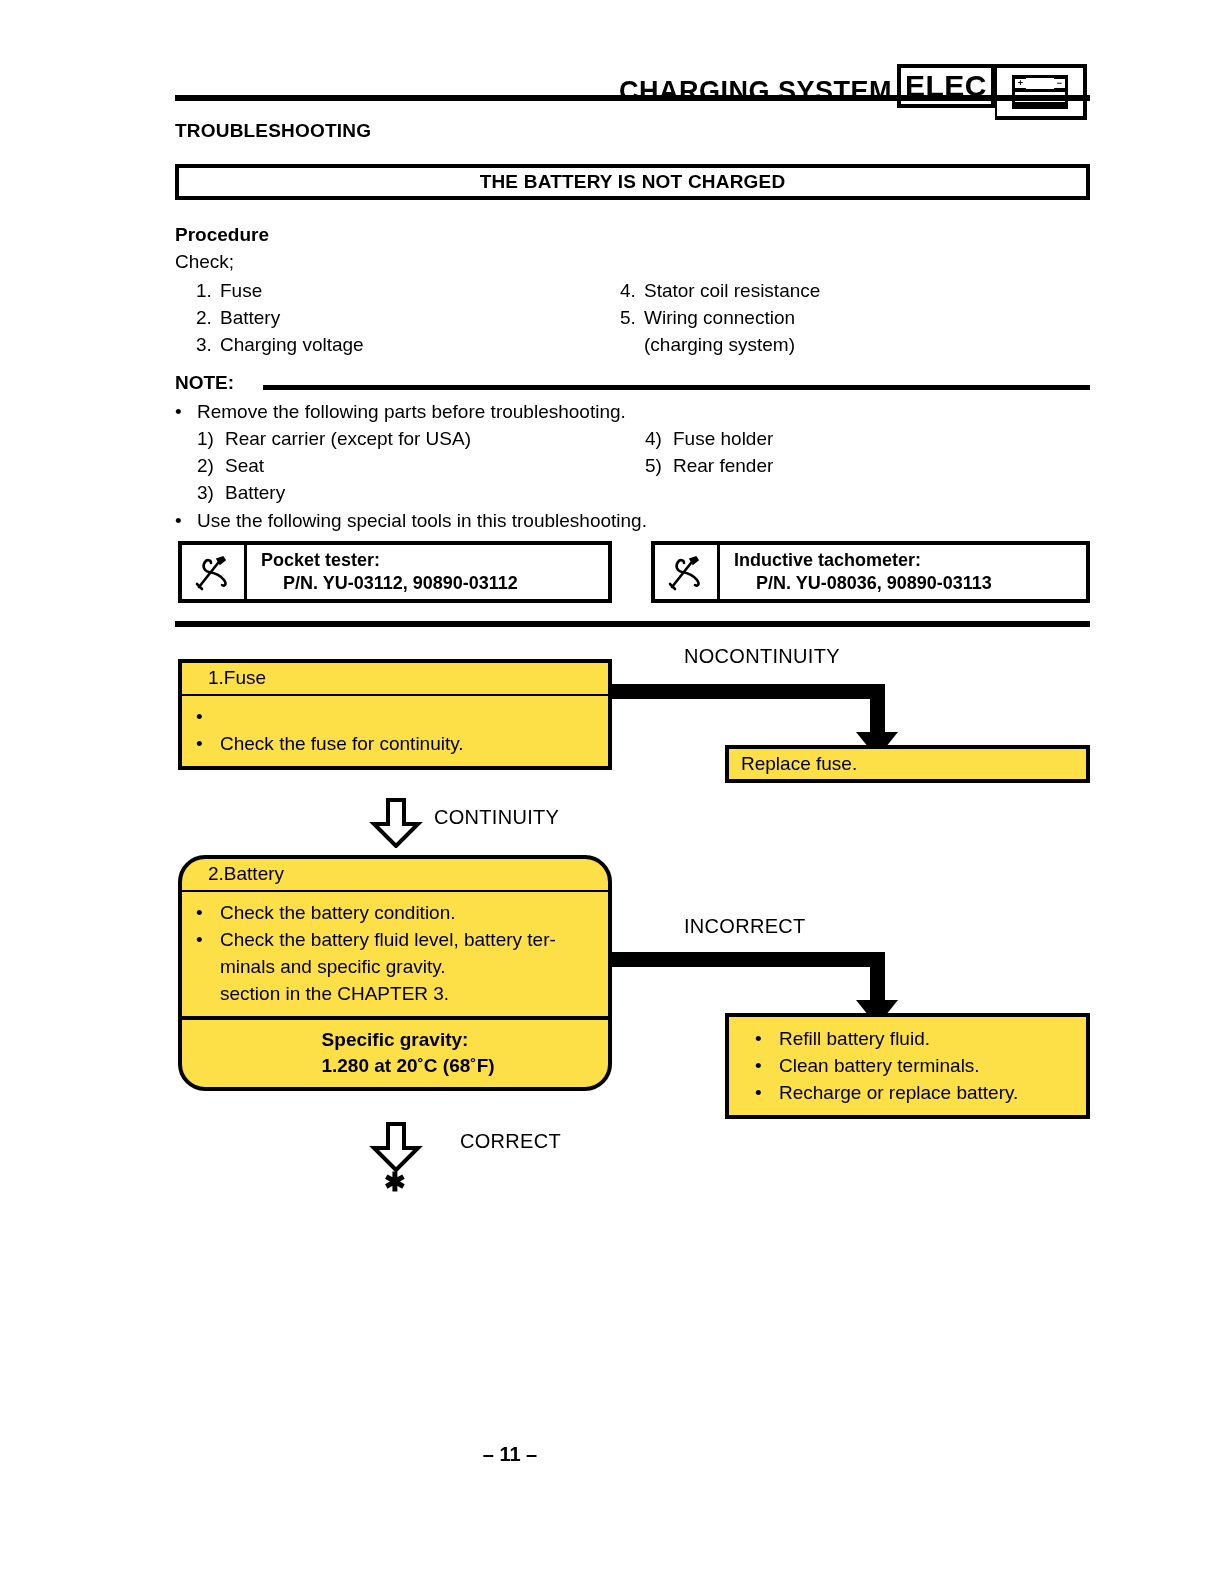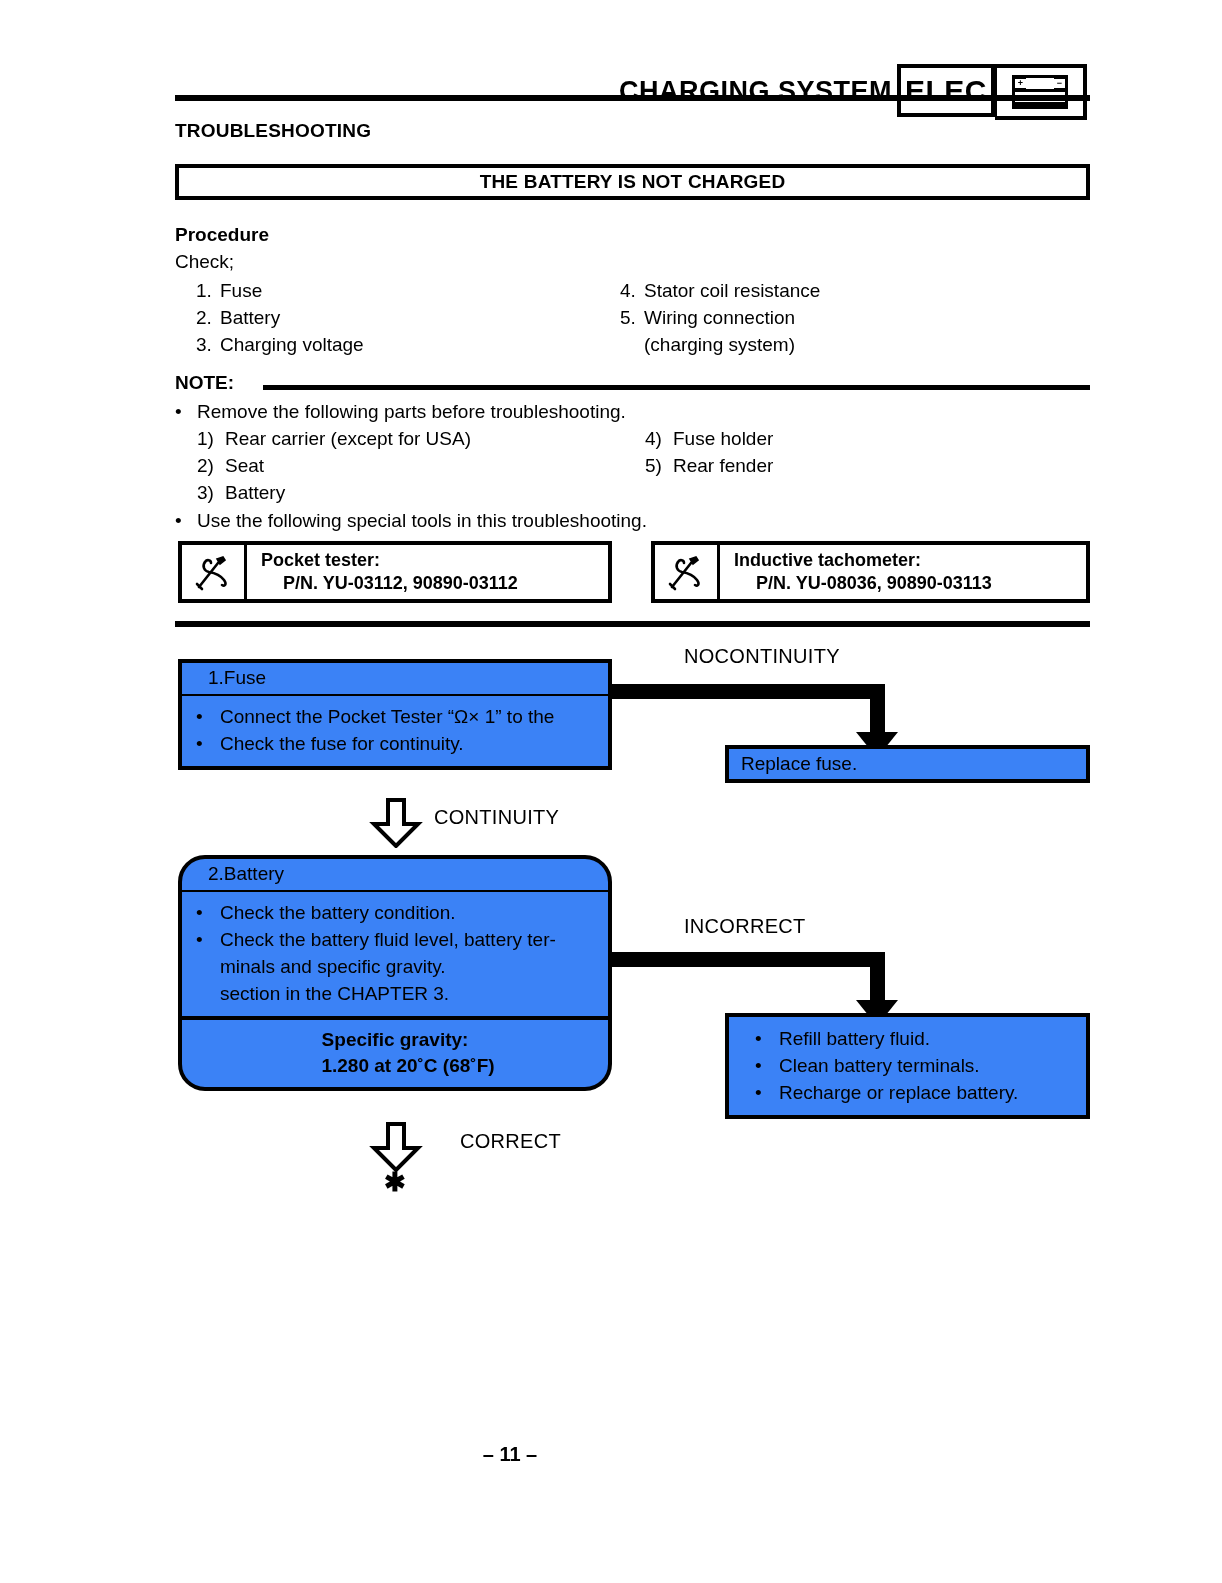--- a/index.html
+++ b/index.html
@@ -30,21 +30,21 @@
     right: 330px; top: 48px;
     font-size: 27px;
     font-weight: bold;
     letter-spacing: 0.5px;
     white-space: nowrap;
     text-align: right;
   }
   .elec-box {
     position: absolute;
     left: 897px; top: 36px;
-    width: 98px; height: 53px;
+    width: 98px; height: 44px;
     border: 4px solid #000;
     box-sizing: border-box;
     display: flex;
     align-items: center;
     justify-content: center;
   }
   .elec-box span {
     font-size: 30px;
     font-weight: bold;
     letter-spacing: 0.5px;
@@ -212,21 +212,21 @@
     left: 175px; top: 621px;
     width: 915px; height: 6px;
     background: #000;
   }
 
   
   .flow-box {
     position: absolute;
     border: 4px solid #000;
     box-sizing: border-box;
-    background: #3b82f6;
+    background: #fde047;
   }
   .flow-head {
     border-bottom: 2px solid #000;
     font-size: 19px;
     padding: 4px 0 5px 26px;
   }
   .flow-body {
     font-size: 19px;
     line-height: 27px;
     padding: 7px 10px 9px 14px;
@@ -438,21 +438,20 @@
     </div>
   </div>
 
   <div class="hrule-mid"></div>
 
   <div class="flow-box" id="box-fuse">
     <div class="flow-head">1.Fuse</div>
     <div class="flow-body">
       <div class="bullet-line">
         <span class="bl">•</span>
-        <span>Connect the Pocket Tester “Ω× 1” to the</span>
       </div>
       <div class="bullet-line">
         <span class="bl">•</span>
         <span>Check the fuse for continuity.</span>
       </div>
     </div>
   </div>
 
   <div class="elbow" style="left:612px; top:684px; width:300px; height:90px;">
     <div class="hbar" style="left:0; top:0; width:273px;"></div>

